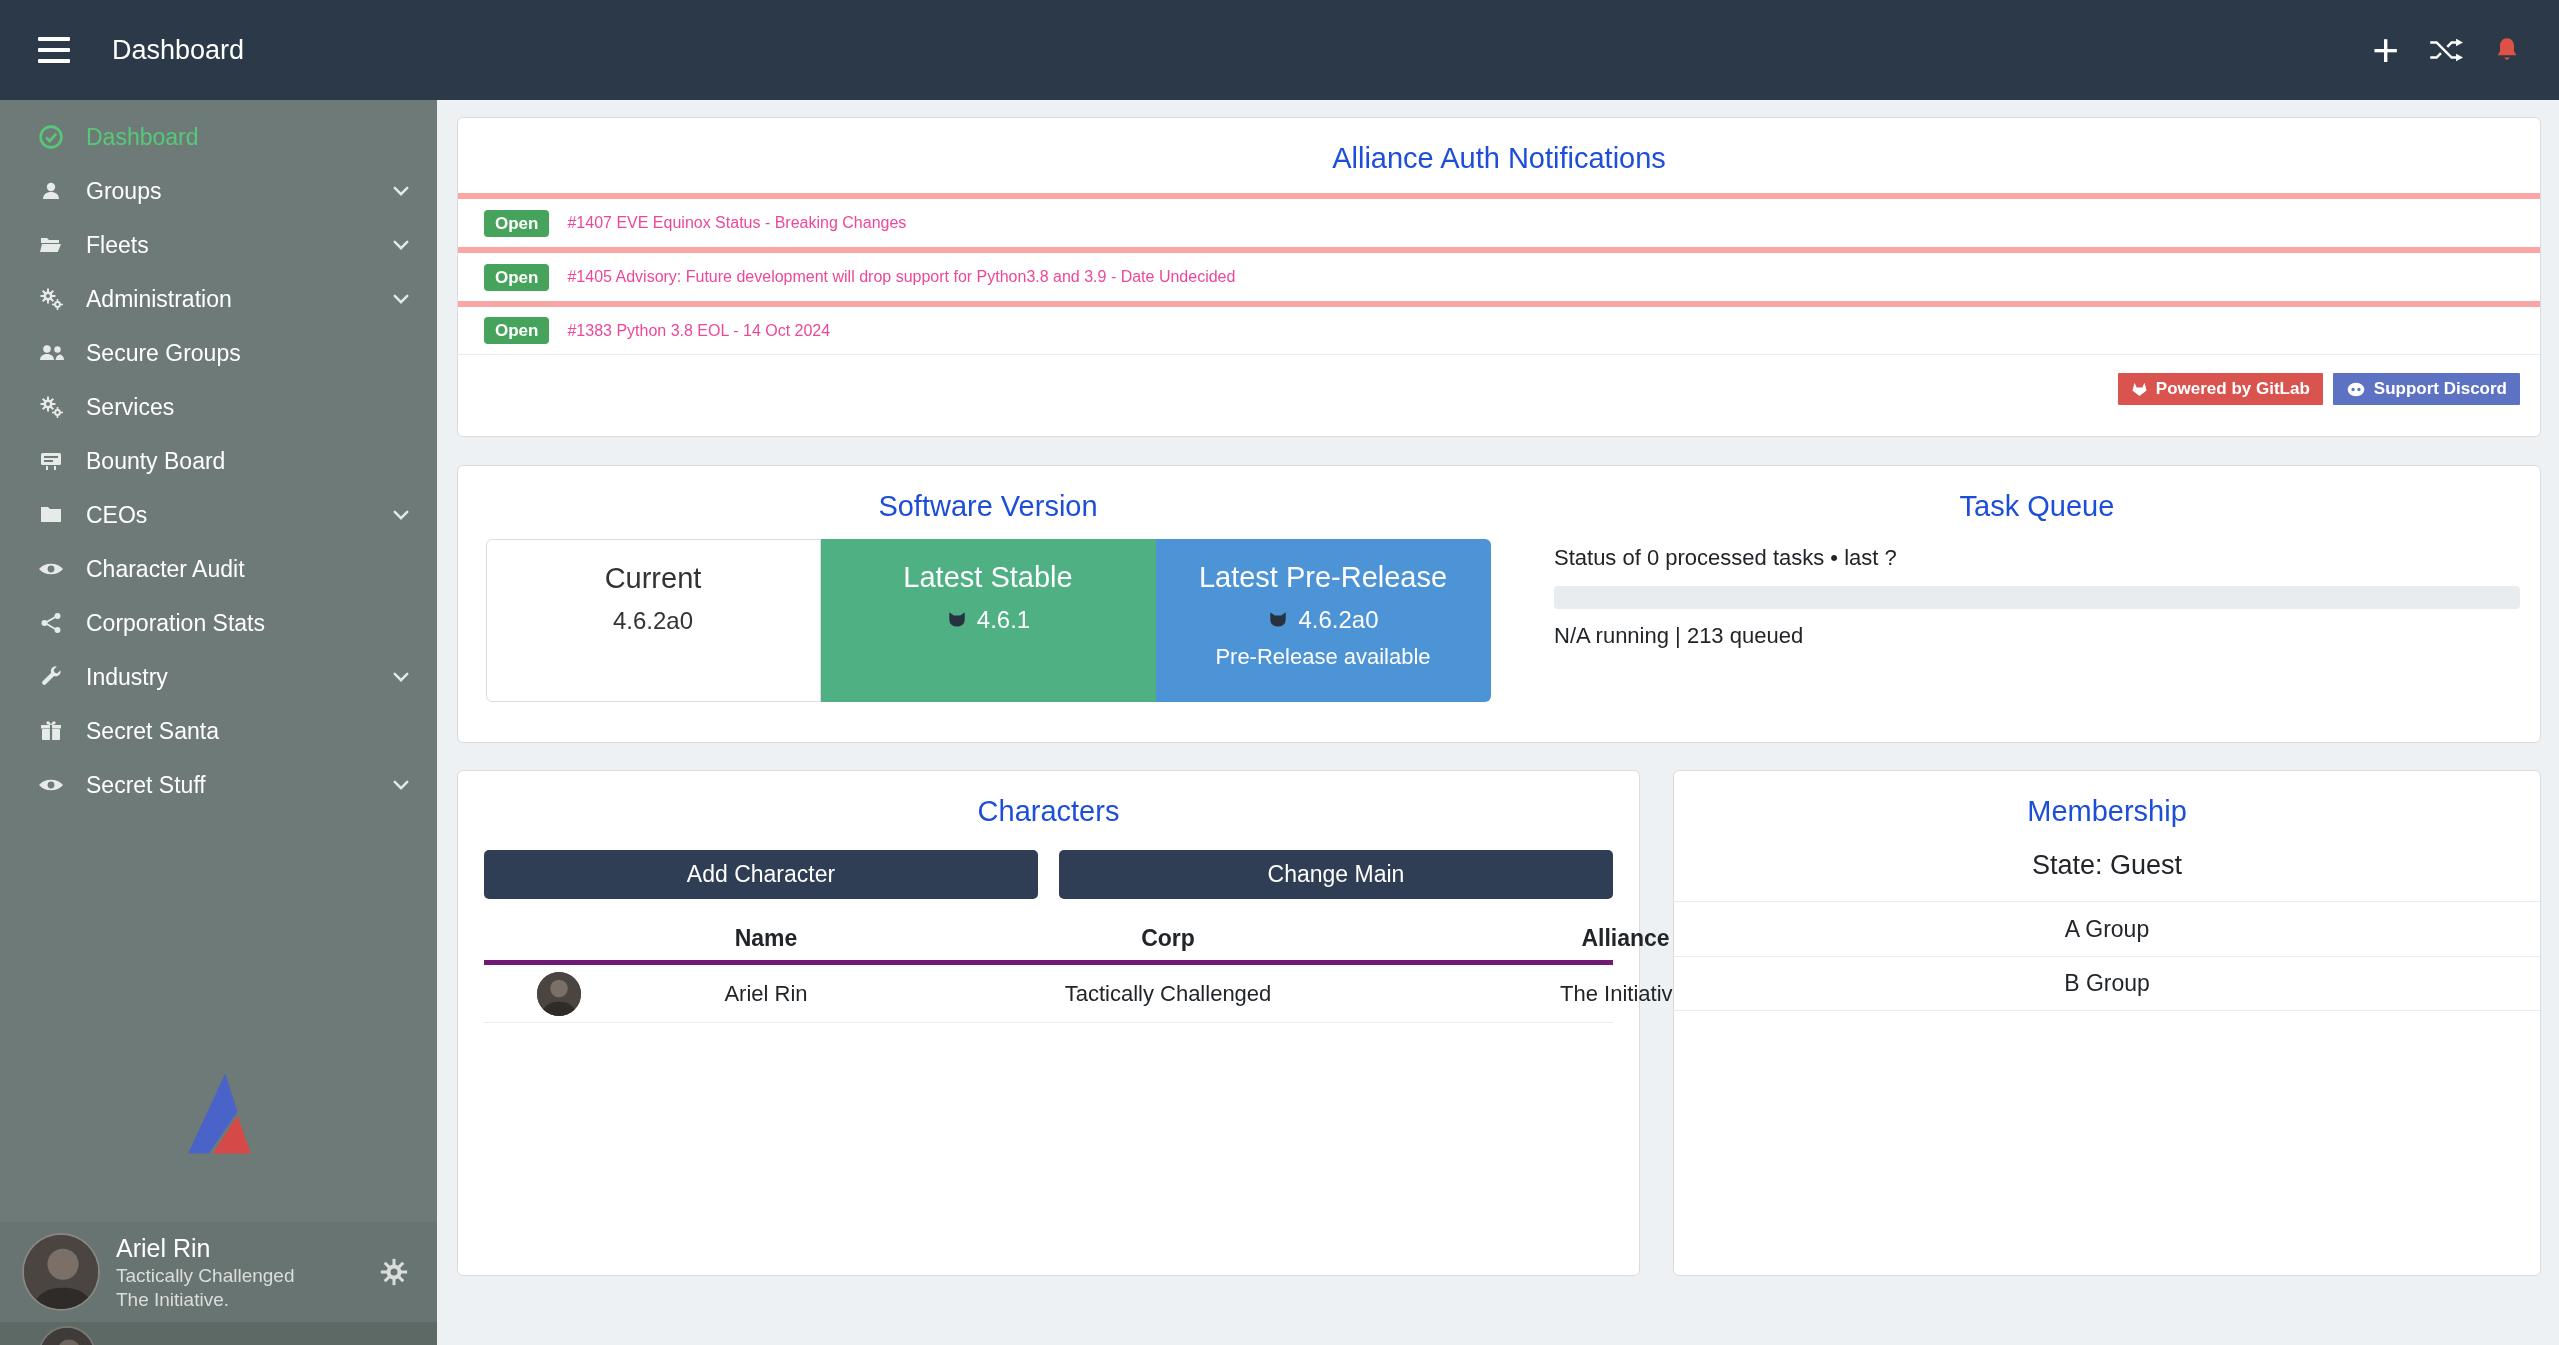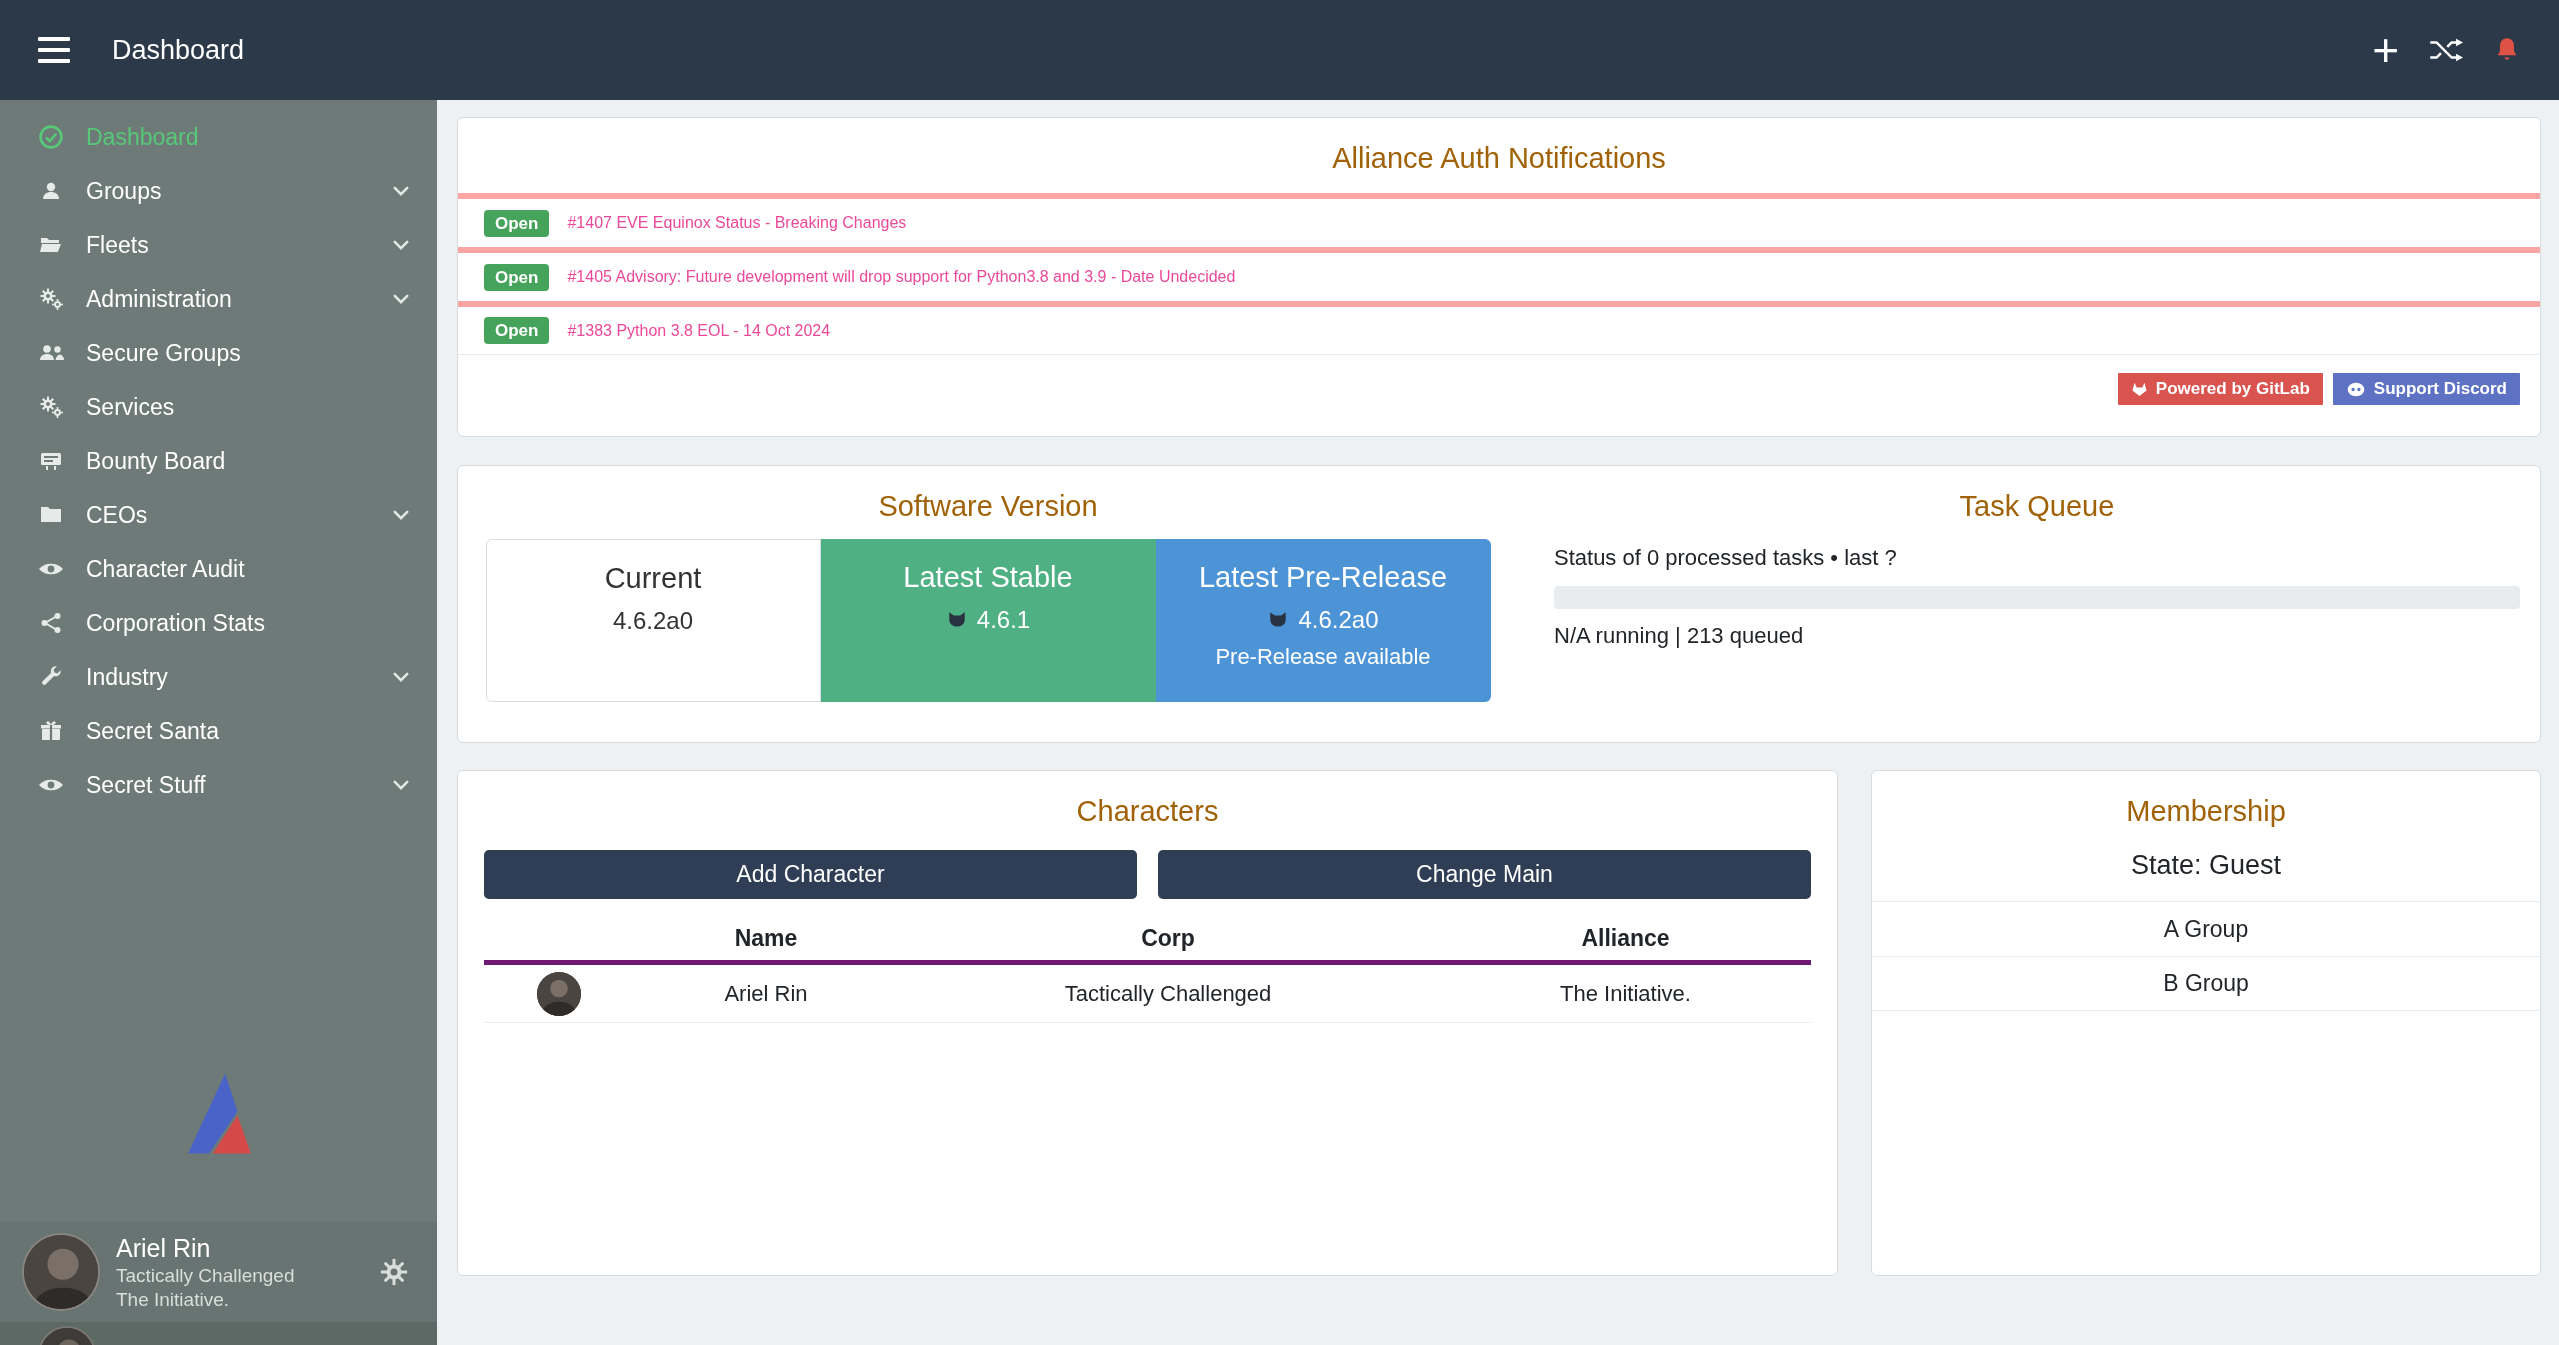--- a/index.html
+++ b/index.html
@@ -32,21 +32,21 @@
   .footer-info{margin-left:16px;line-height:1.25}
   .footer-name{font-size:25px;color:#fff}
   .footer-sub{font-size:19px;color:#d9dedb}
   .footer-gear{margin-left:auto;cursor:pointer;display:flex}
   .side-strip{position:absolute;bottom:0;left:0;width:100%;height:23px;background:#5d6965}
   .strip-avatar{position:absolute;left:38px;top:4px;width:58px;height:58px;border-radius:50%;overflow:hidden;border:2px solid rgba(255,255,255,.3);background:#3f3b38}
 
   
   main{flex:1;padding:17px 18px 0 20px;overflow:hidden}
   .card{background:#fff;border:1px solid #d8dcdf;border-radius:6px}
-  .card-title{font-size:29px;font-weight:500;text-align:center;color:#a16207}
+  .card-title{font-size:29px;font-weight:500;text-align:center;color:#1d4ed8}
 
   
   .notif-card{height:320px;padding-top:24px}
   .notif-list{margin-top:18px}
   .notif-row{height:54px;display:flex;align-items:center;gap:18px;padding:0 26px;border-top:6px solid #fca5a5}
   .notif-row:last-child{border-bottom:1px solid #e9ecef}
   .badge-open{background:#46a35c;color:#fff;font-size:17px;font-weight:bold;padding:5px 11px;border-radius:4px;line-height:1}
   .notif-link{font-size:16px;color:#ec4899;cursor:pointer}
   .notif-badges{display:flex;justify-content:flex-end;gap:10px;margin-top:18px;padding-right:20px}
   .pill{display:inline-flex;align-items:center;gap:8px;color:#fff;font-size:17px;font-weight:bold;padding:6px 13px;border-radius:1px;cursor:pointer;line-height:1.2}
@@ -64,21 +64,21 @@
   .ver-label{font-size:29px;font-weight:400}
   .ver-value{margin-top:12px;font-size:24px;display:flex;justify-content:center;align-items:center;gap:9px}
   .ver-note{margin-top:10px;font-size:22px}
   .soft-right{flex:1;padding:0 20px 0 36px}
   .tq-status{font-size:22px;margin-top:22px;color:#212529}
   .progress{height:23px;background:#e9ecef;border-radius:4px;margin-top:15px}
   .tq-summary{font-size:22px;margin-top:14px;color:#212529}
 
   
   .bottom-row{display:flex;gap:33px;margin-top:27px}
-  .chars-card{width:1381px;height:506px;padding:24px 26px 0;flex-shrink:0}
+  .chars-card{width:1183px;height:506px;padding:24px 26px 0;flex-shrink:0}
   .char-buttons{display:flex;gap:21px;margin-top:22px}
   .btn-navy{flex:1;height:49px;background:#2f3e54;color:#fff;font-size:23px;border:none;border-radius:5px;font-family:inherit;cursor:pointer}
   .char-table{margin-top:18px}
   .tbl-head,.tbl-row{display:grid;grid-template-columns:150px 264px 540px 375px;align-items:center}
   .tbl-head{height:48px;border-bottom:5px solid #701a75}
   .tbl-head div{font-size:23px;font-weight:bold;text-align:center}
   .tbl-row{height:58px;border-bottom:1px solid #e9ecef}
   .tbl-row div{font-size:22px;text-align:center}
   .row-avatar{width:44px;height:44px;border-radius:50%;overflow:hidden;margin:0 auto;background:#4a4540}
   .memb-card{flex:1;height:506px;padding-top:24px;text-align:center}

